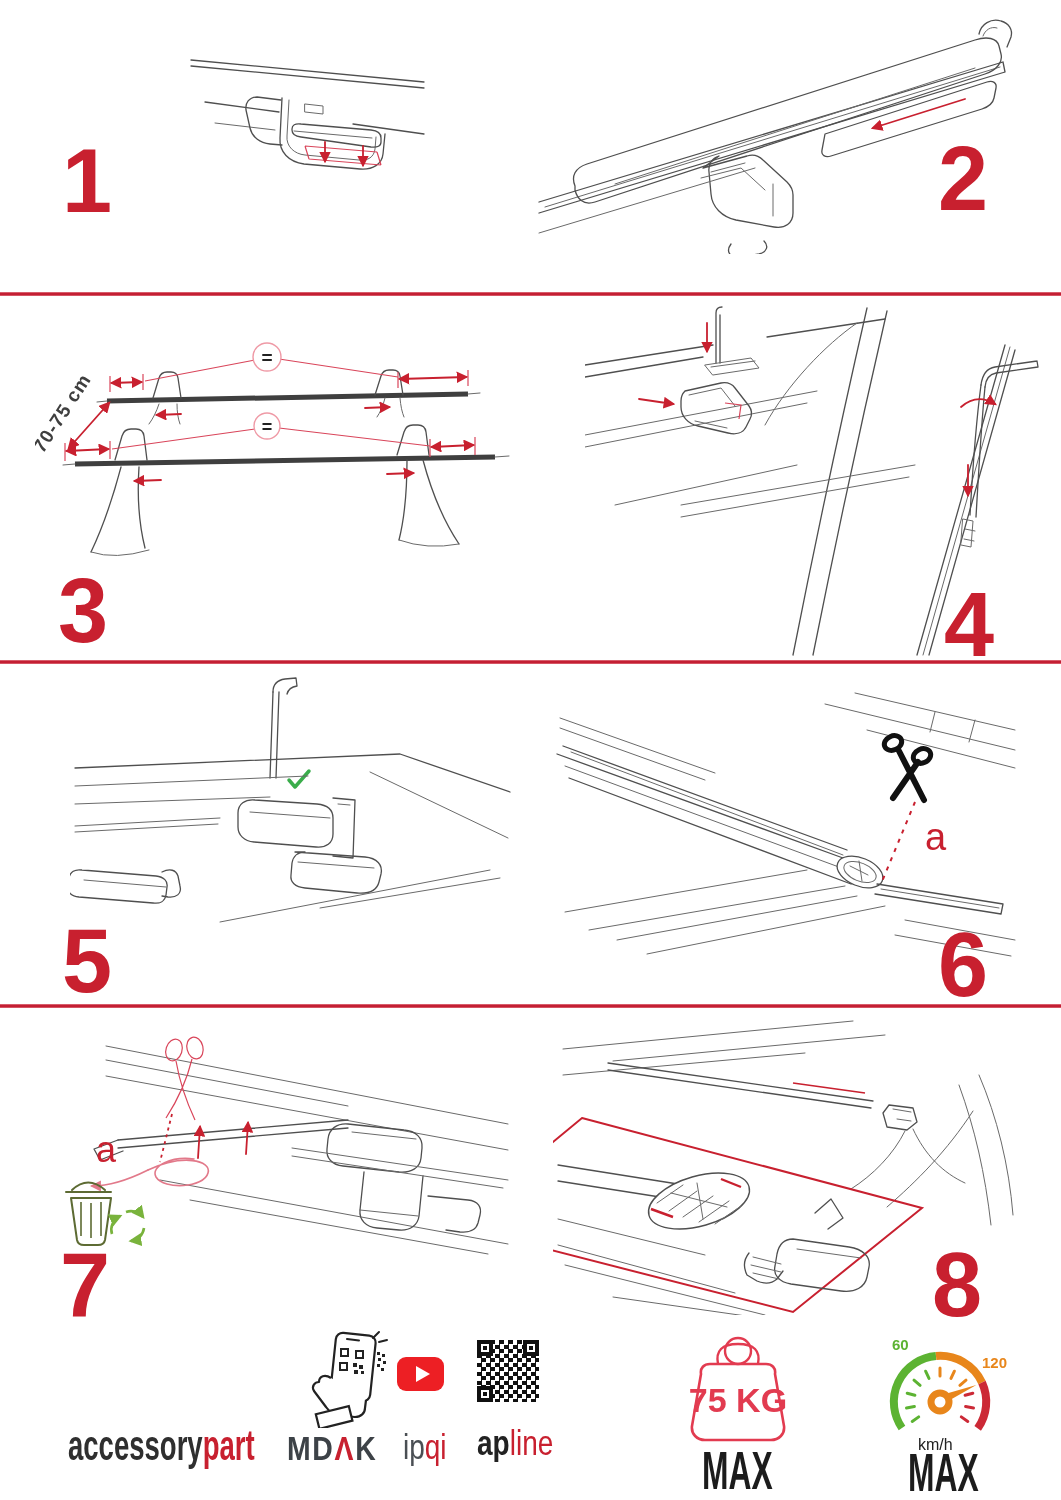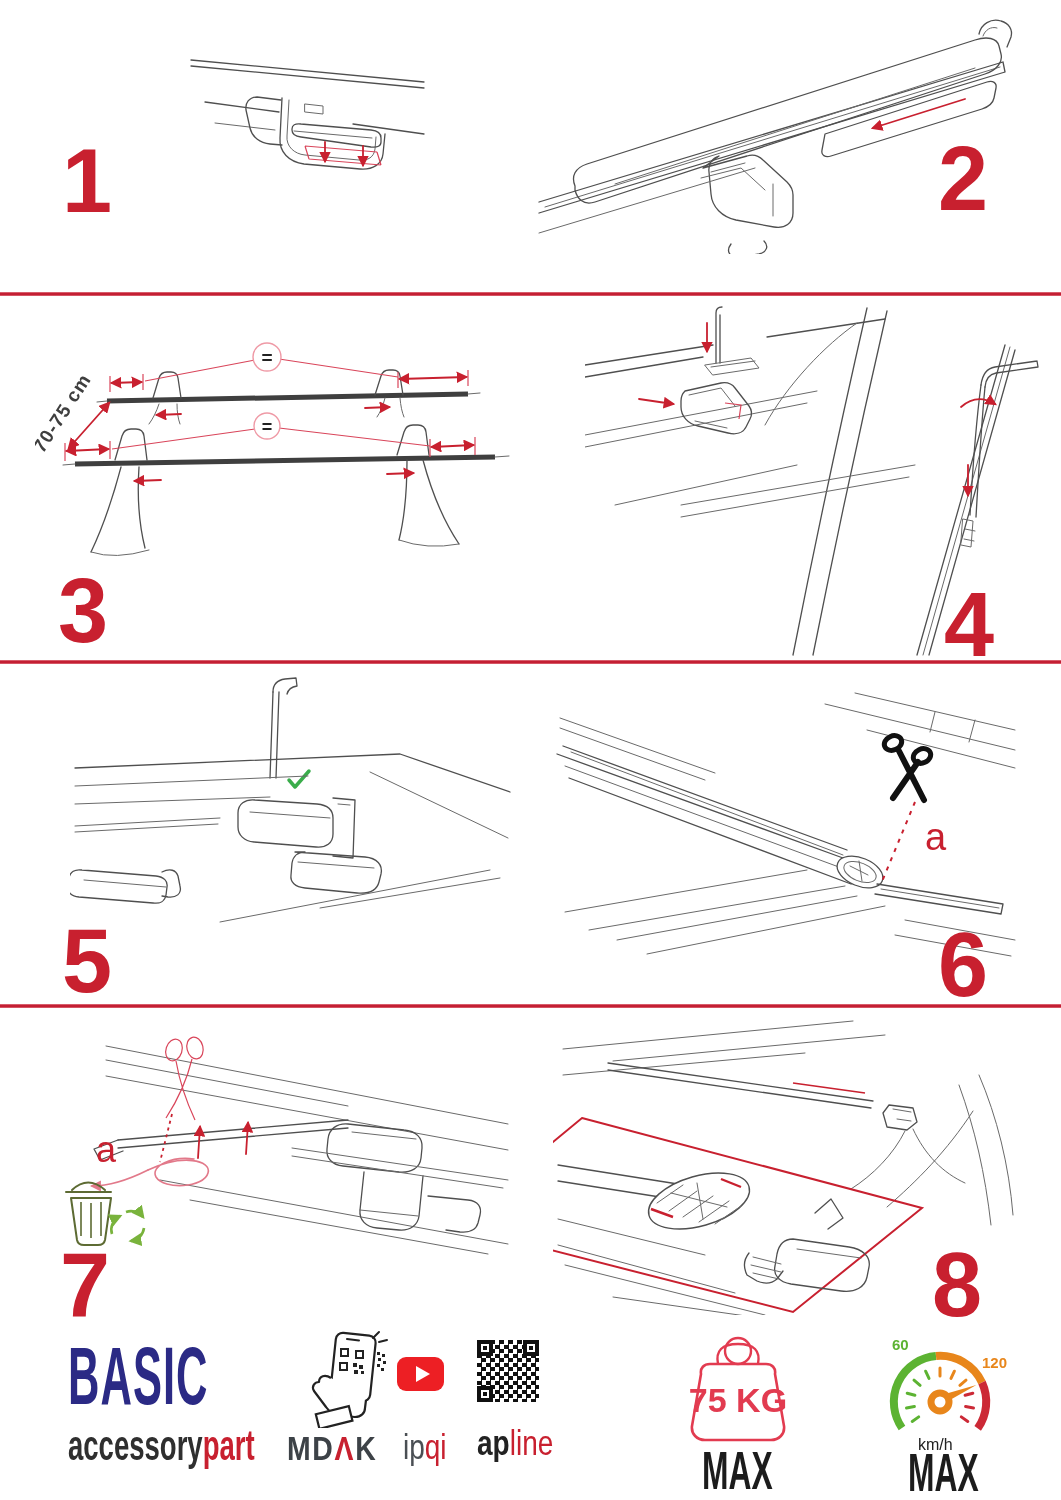--- a/index.html
+++ b/index.html
@@ -281,23 +281,20 @@
     <path class="sketch" d="M240,226 l56,8 c14,2 22,10 20,20 l-2,10 c-2,10 -12,16 -26,14 l-50,-7 c-12,-2 -18,-9 -16,-18 l2,-12 c2,-10 8,-15 16,-15 z"></path>
     <path class="sketch" d="M262,200 l16,-14 12,19 -15,11"></path>
     <path class="sketch2" d="M244,236 l64,9"></path>
     <path class="sketch" d="M196,240 q-8,10 -2,22 l10,6 q12,5 20,-2 l6,-8"></path>
     <path class="sketch2" d="M200,244 l28,7 M198,252 l30,7 M200,260 l26,6"></path>
 
     <path class="sketch2" d="M5,232 L182,280 M12,252 L212,302 M5,206 L152,242 M60,284 L242,310"></path>
   </svg>
   <div class="step-num" style="left:932px;top:1252px;">8</div>
 
-  <div class="abs" style="left:68px;top:1344px;">
-    <span class="cond brand-title">BASIC</span>
-  </div>
   <div class="abs brand-sub cond" style="left:68px;top:1428px;">
     <span class="dark">accessory</span><span class="redtxt">part</span>
   </div>
 
   <svg class="abs" style="left:303px;top:1330px;" width="90" height="98" viewBox="0 0 90 98">
     <rect x="30" y="4" width="40" height="66" rx="7" transform="rotate(6 50 37)" fill="#fff" stroke="#222" stroke-width="2.2"></rect>
     <path d="M44,9 l12,1.4" stroke="#222" stroke-width="2" stroke-linecap="round"></path>
     <g fill="#222">
       <rect x="37" y="18" width="9" height="9"></rect>
         <rect x="39" y="20" width="5" height="5" fill="#fff"></rect>

